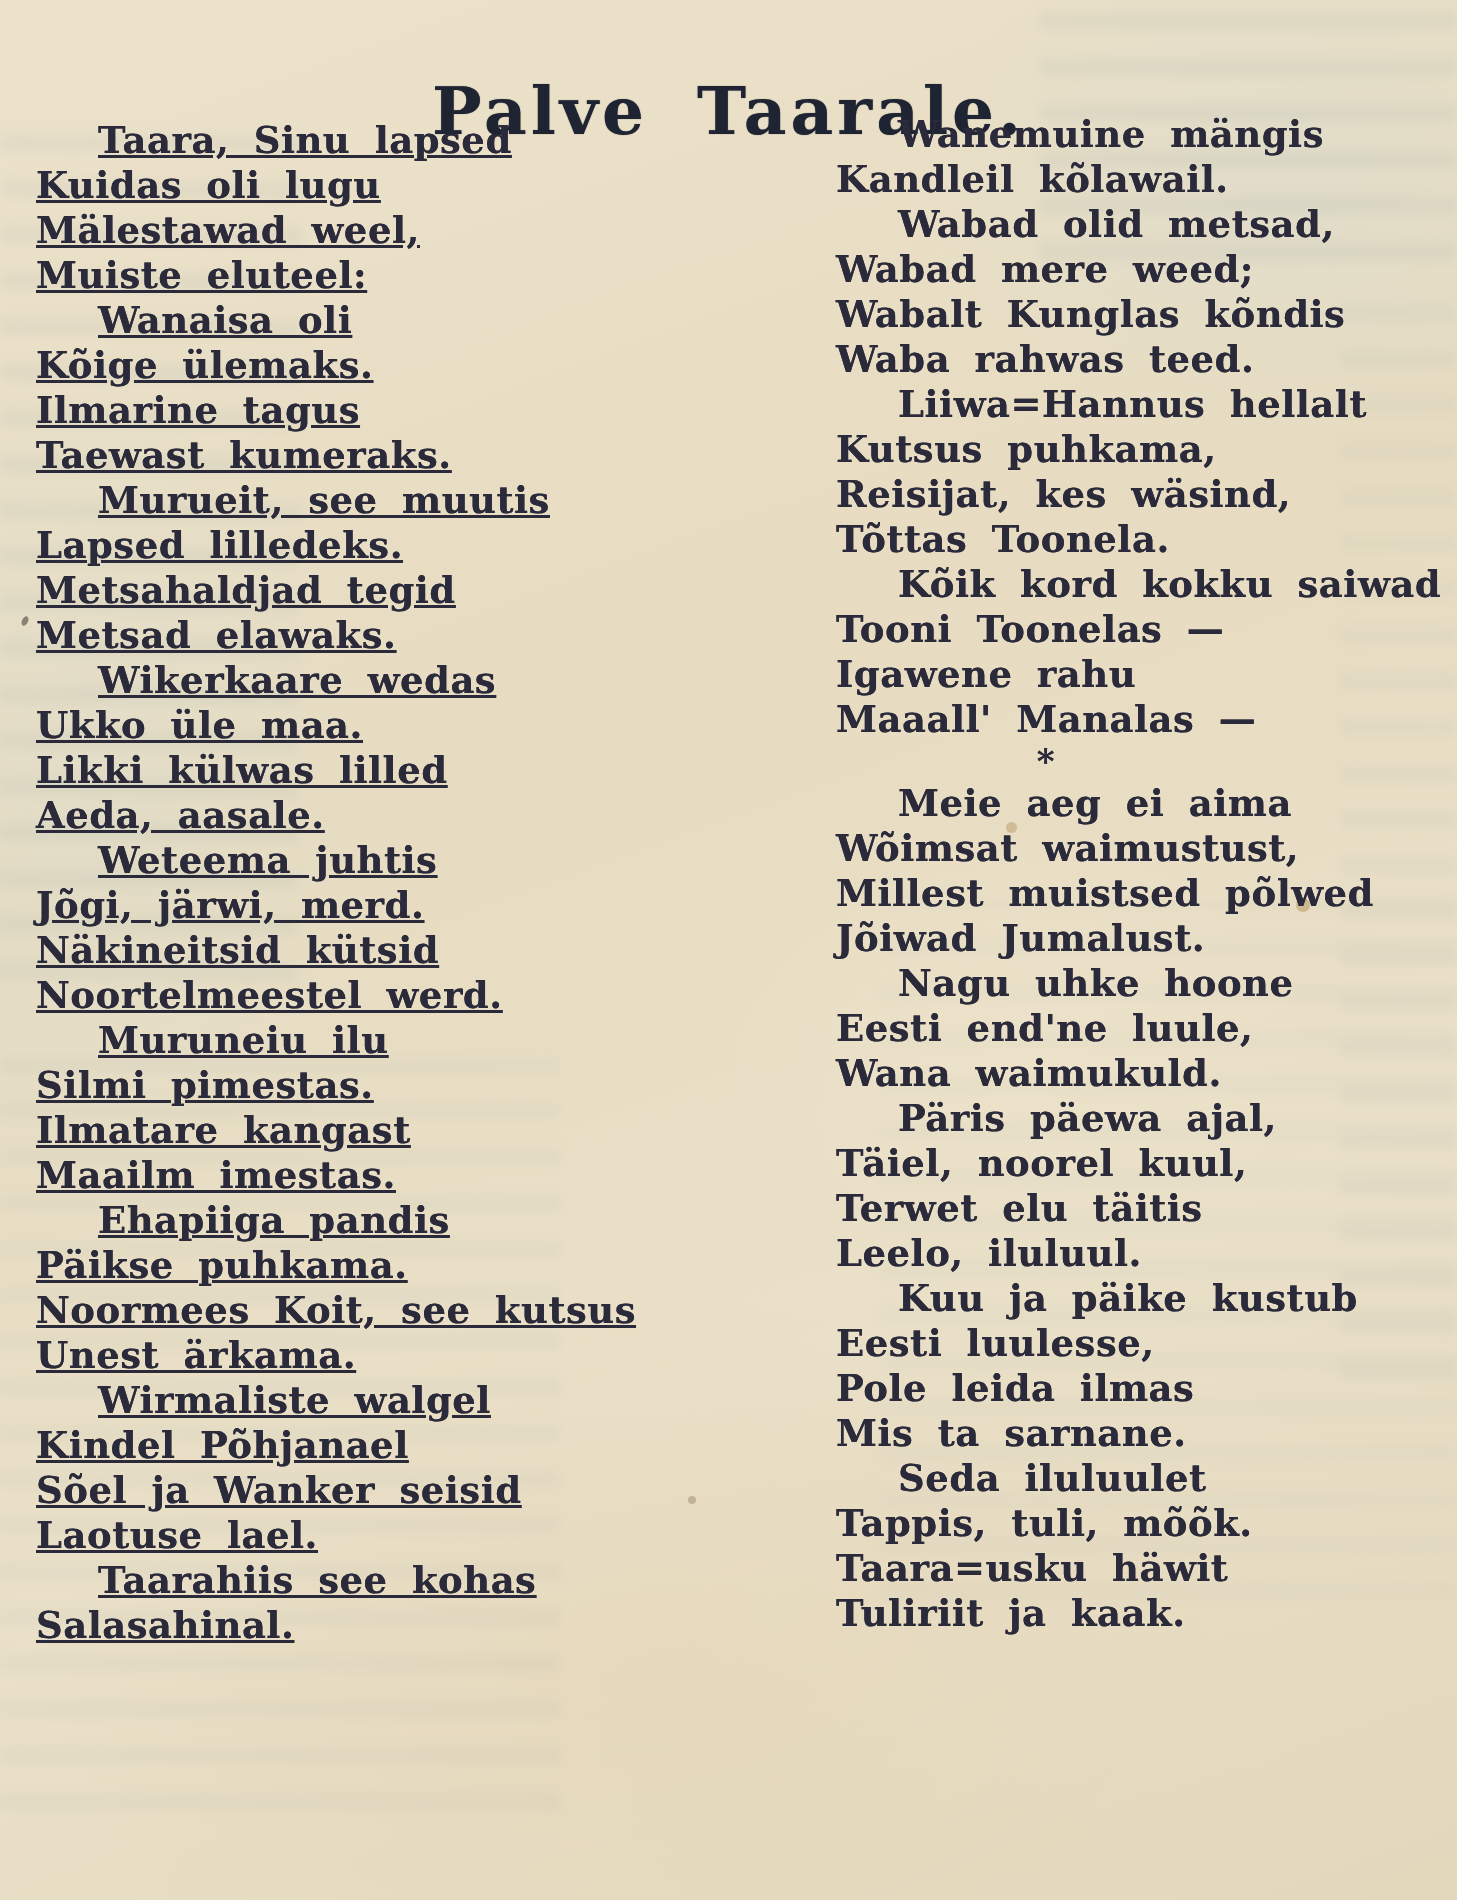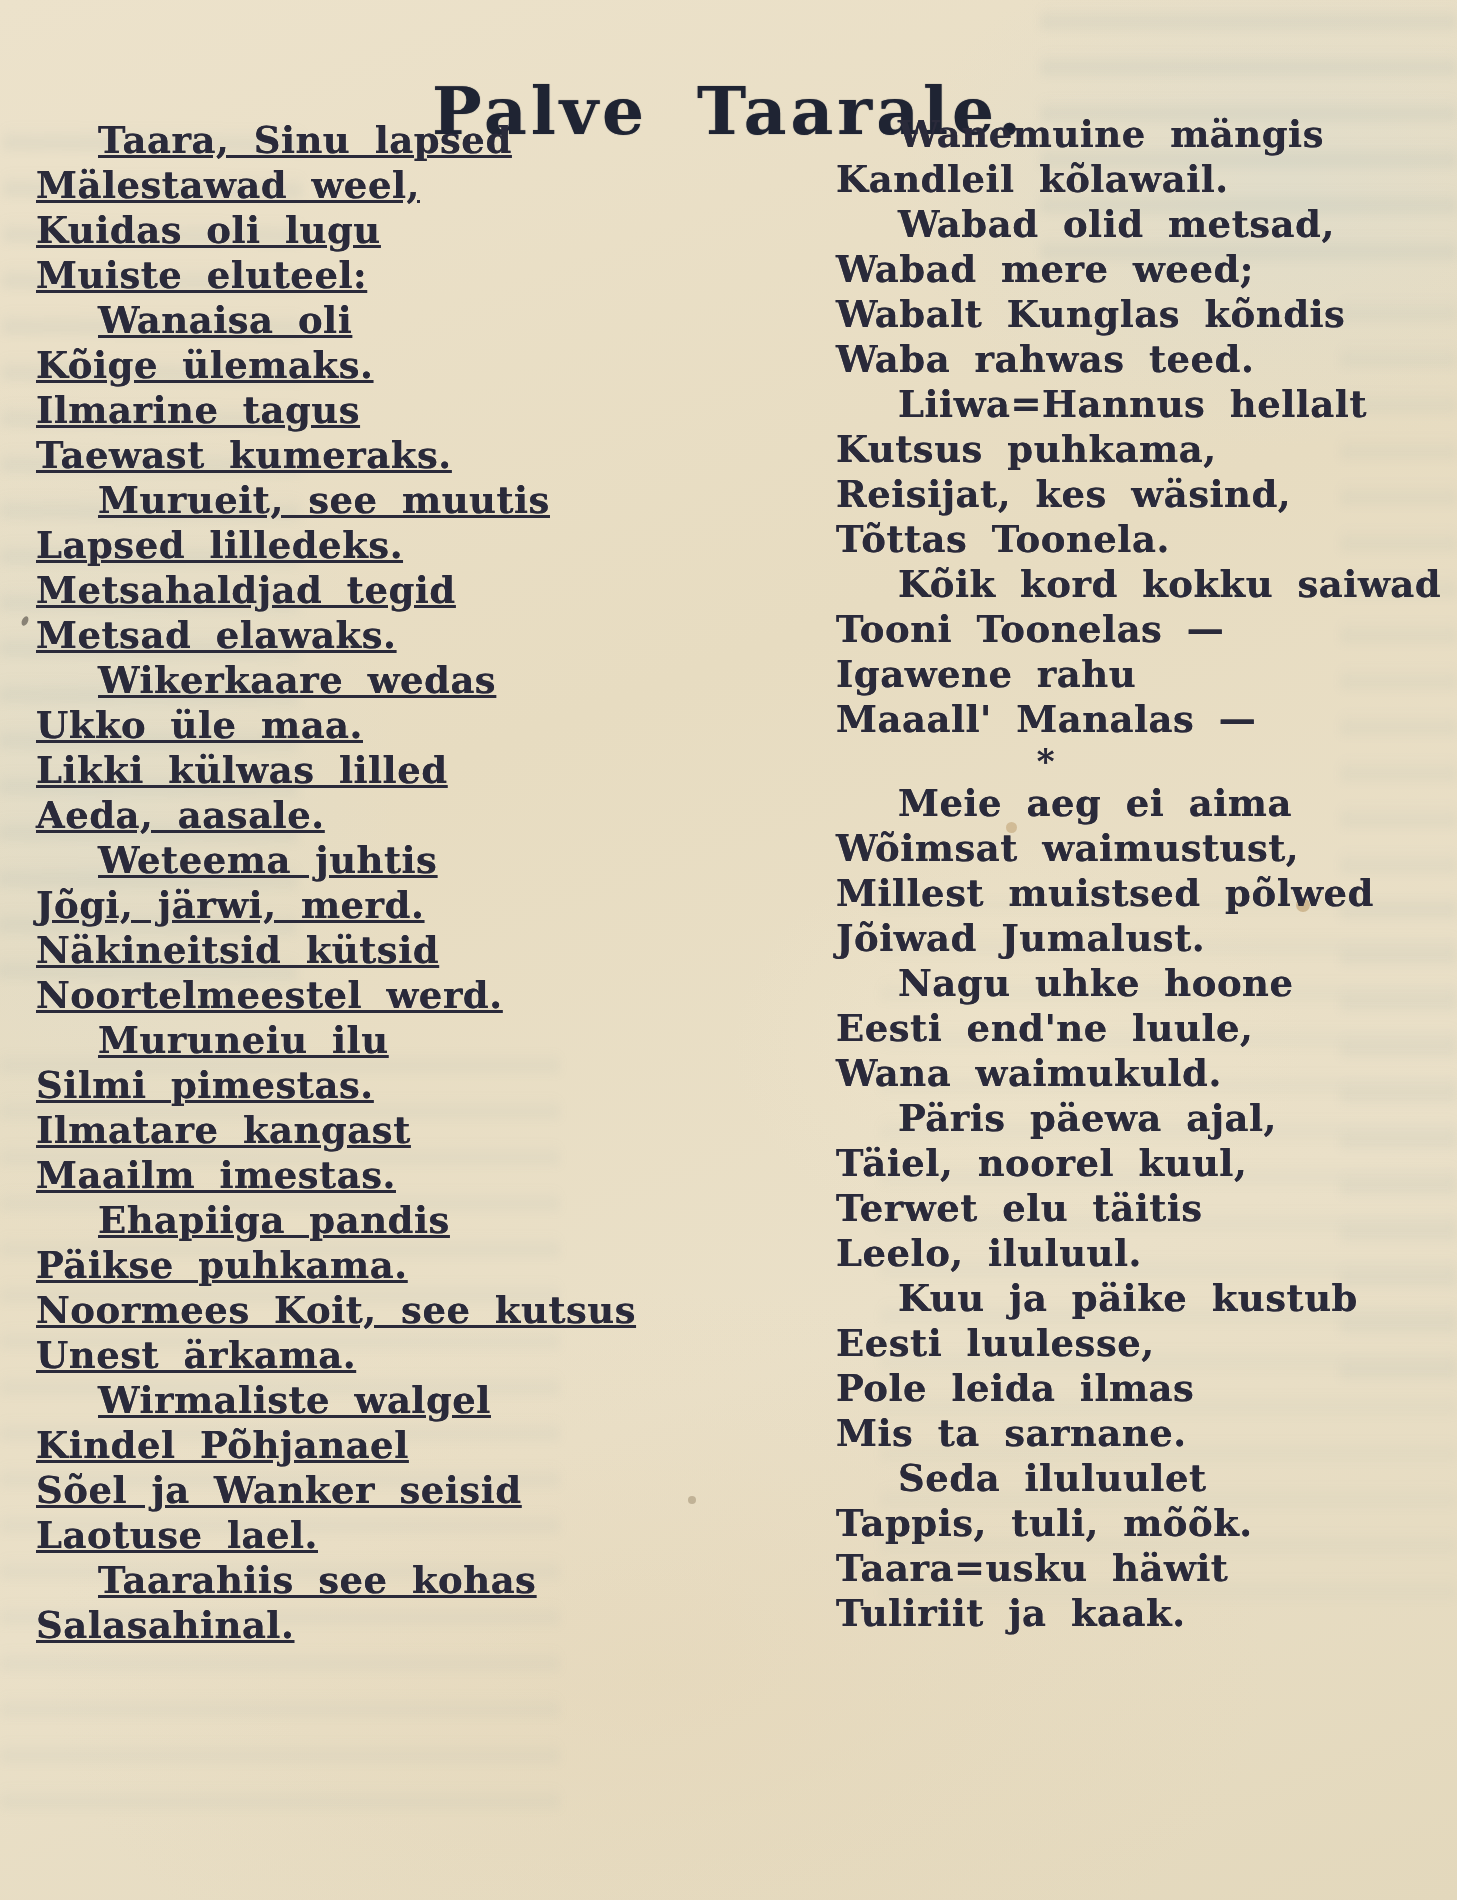--- a/index.html
+++ b/index.html
@@ -69,22 +69,22 @@
 
   <div class="speck" style="left:22px;top:616px;width:6px;height:10px;background:rgba(60,55,50,.55);transform:rotate(25deg);"></div>
   <div class="speck" style="left:1296px;top:898px;width:14px;height:14px;background:rgba(176,138,82,.45);"></div>
   <div class="speck" style="left:1006px;top:822px;width:11px;height:11px;background:rgba(176,138,82,.4);"></div>
   <div class="speck" style="left:688px;top:1496px;width:8px;height:8px;background:rgba(120,100,70,.35);"></div>
 
   <h1 class="title">Palve Taarale.</h1>
 
   <div class="poem-col col-left">
       <div class="line indent">Taara, Sinu lapsed</div>
+      <div class="line">Kuidas oli lugu</div>
       <div class="line">Mälestawad weel,</div>
-      <div class="line">Kuidas oli lugu</div>
       <div class="line">Muiste eluteel:</div>
       <div class="line indent gap">Wanaisa oli</div>
       <div class="line">Kõige ülemaks.</div>
       <div class="line">Ilmarine tagus</div>
       <div class="line">Taewast kumeraks.</div>
       <div class="line indent gap">Murueit, see muutis</div>
       <div class="line">Lapsed lilledeks.</div>
       <div class="line">Metsahaldjad tegid</div>
       <div class="line">Metsad elawaks.</div>
       <div class="line indent gap">Wikerkaare wedas</div>

